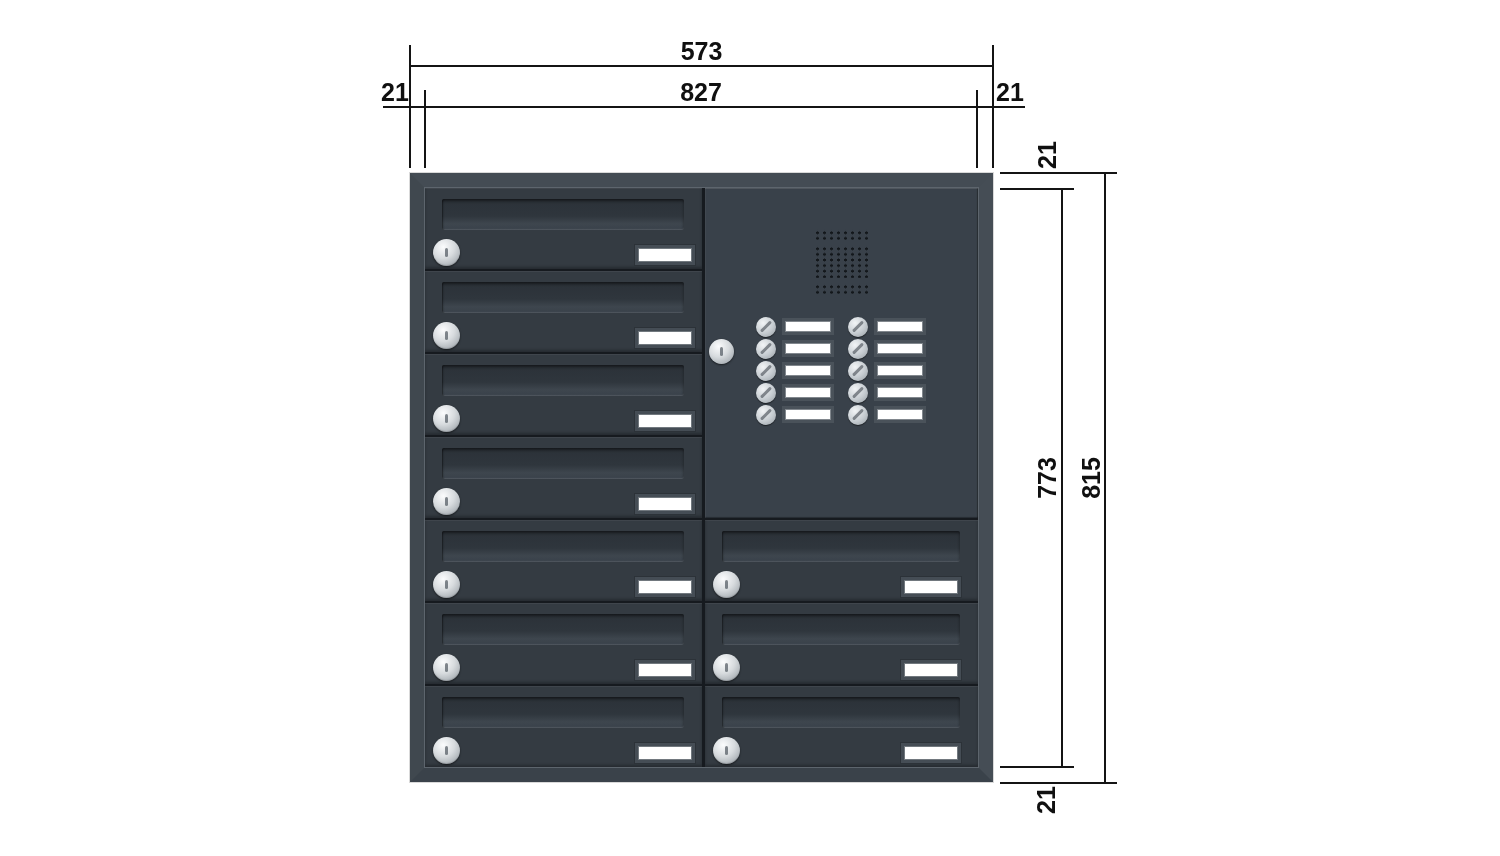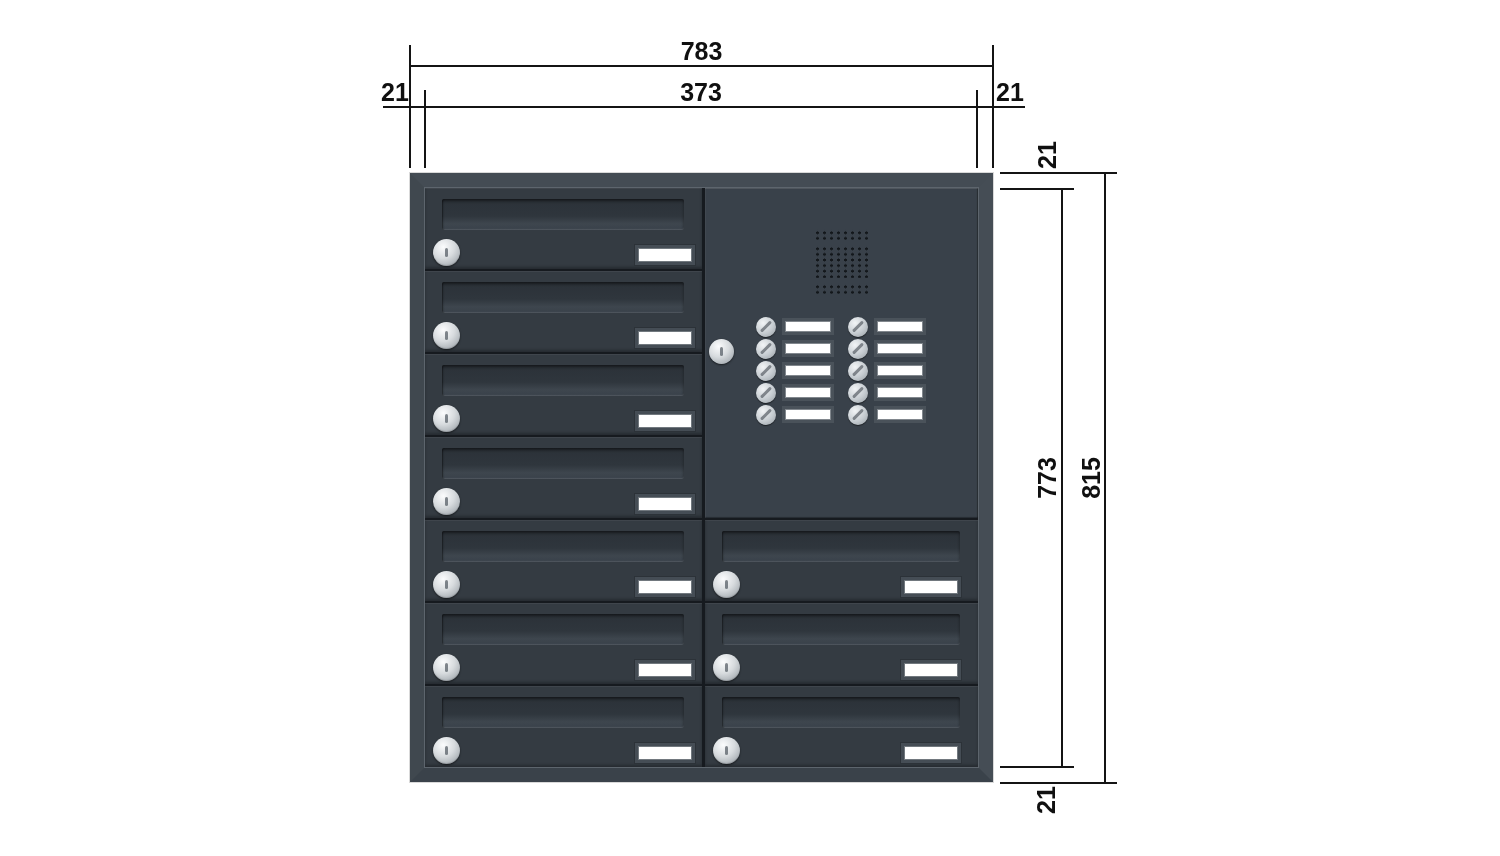--- a/index.html
+++ b/index.html
@@ -102,26 +102,26 @@
   }
 </style>
 </head>
 <body>
 
 <div class="stage">
 
   <div class="dl v" style="left:409px;top:45px;height:123px;"></div>
   <div class="dl v" style="left:992px;top:45px;height:123px;"></div>
   <div class="dl h" style="left:409px;top:65px;width:585px;"></div>
-  <div class="dtext" style="left:409px;top:38px;width:585px;">783</div>
+  <div class="dtext" style="left:409px;top:38px;width:585px;">573</div>
 
   <div class="dl v" style="left:424px;top:90px;height:78px;"></div>
   <div class="dl v" style="left:976px;top:90px;height:78px;"></div>
   <div class="dl h" style="left:383px;top:106px;width:642px;"></div>
-  <div class="dtext" style="left:424px;top:79px;width:554px;">373</div>
+  <div class="dtext" style="left:424px;top:79px;width:554px;">827</div>
   <div class="dtext" style="left:370px;top:79px;width:50px;">21</div>
   <div class="dtext" style="left:985px;top:79px;width:50px;">21</div>
 
   <div class="dl h" style="left:1000px;top:172px;width:117px;"></div>
   <div class="dl h" style="left:1000px;top:188px;width:74px;"></div>
   <div class="dl h" style="left:1000px;top:766px;width:74px;"></div>
   <div class="dl h" style="left:1000px;top:782px;width:117px;"></div>
   <div class="dl v" style="left:1061px;top:188px;height:580px;"></div>
   <div class="dl v" style="left:1104px;top:172px;height:612px;"></div>
   <div class="dtext vtext" style="left:1024px;top:142px;width:46px;">21</div>

